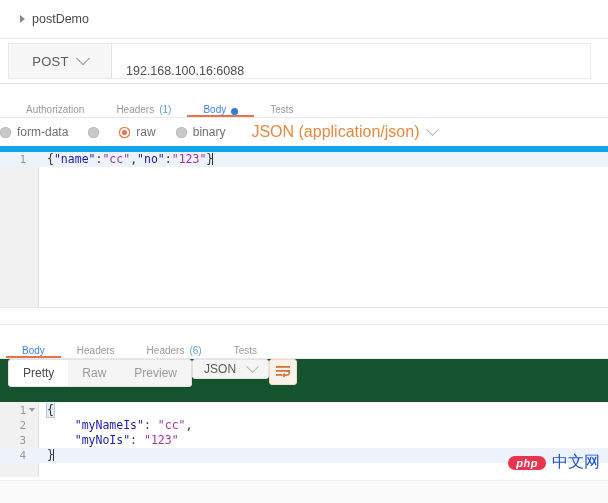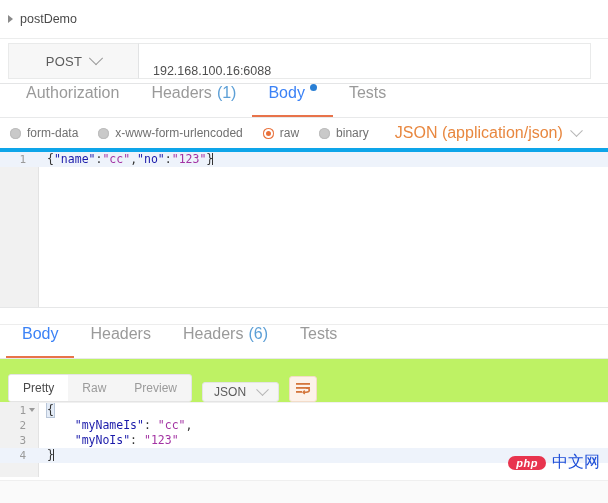--- a/index.html
+++ b/index.html
@@ -15,21 +15,21 @@
     color: #555555;
     overflow: hidden;
     position: relative;
   }
 
   
   .breadcrumb-bar {
     height: 38px;
     display: flex;
     align-items: center;
-    padding-left: 8px;
+    padding-left: 20px;
     background: #ffffff;
     box-sizing: border-box;
   }
   .bc-arrow {
     width: 0; height: 0;
     border-left: 5px solid #8a8a8a;
     border-top: 4px solid transparent;
     border-bottom: 4px solid transparent;
     margin-right: 7px;
   }
@@ -42,21 +42,21 @@
   .url-bar {
     height: 46px;
     display: flex;
     align-items: stretch;
     border-top: 1px solid #eceded;
     border-bottom: 1px solid #e4e5e6;
     background: #ffffff;
     box-sizing: border-box;
   }
   .method-box {
-    width: 131px;
+    width: 104px;
     display: flex;
     align-items: center;
     justify-content: center;
     gap: 9px;
     background: #f7f7f7;
     border-right: 1px solid #e2e3e4;
     border-left: 1px solid #e9eaea;
     cursor: pointer;
     margin: 4px 0 4px 8px;
     border-top: 1px solid #e9eaea;
@@ -94,24 +94,24 @@
     height: 34px;
     display: flex;
     align-items: stretch;
     padding-left: 10px;
     border-bottom: 1px solid #e8e9ea;
     background: #ffffff;
     box-sizing: border-box;
   }
   .tab {
     display: flex;
-    align-items: flex-start;
+    align-items: flex-end;
     gap: 5px;
     padding: 0 16px;
-    font-size: 16px;
+    font-size: 10px;
     color: #9a9a9a;
     cursor: pointer;
     border-bottom: 2px solid transparent;
     box-sizing: border-box;
   }
   .tab.active {
     color: #3b82f6;
     border-bottom-color: #e8734a;
   }
   .tab .count { color: #5c9fd6; }
@@ -120,23 +120,22 @@
     border-radius: 50%;
     background: #2a7fd4;
     display: inline-block;
   }
 
   
   .body-row {
     height: 34px;
     display: flex;
     align-items: center;
-    padding-left: 10px;
-    background: #ffffff;
-    border-bottom: 4px solid #0ea5e9;
+    background: #ffffff;
+    border-bottom: 6px solid #0ea5e9;
     box-sizing: border-box;
   }
   .radio-opt {
     display: flex;
     align-items: center;
     gap: 6px;
     margin-right: 20px;
     cursor: pointer;
     font-size: 12px;
     color: #707070;
@@ -247,24 +246,23 @@
     display: flex;
     align-items: stretch;
     padding-left: 6px;
     border-bottom: 1px solid #e8e9ea;
     background: #ffffff;
     box-sizing: border-box;
   }
   .res-toolbar {
     height: 44px;
     display: flex;
-    align-items: flex-end;
+    align-items: flex-start;
     padding-left: 8px;
-    gap: 10px;
-    background: #bef264;
+    background: #14532d;
     border-bottom: 1px solid #f0f0f0;
     box-sizing: border-box;
   }
   .seg {
     display: flex;
     background: #f5f5f5;
     border: 1px solid #e4e4e4;
     border-radius: 3px;
     overflow: hidden;
     height: 26px;
@@ -374,21 +372,20 @@
   </div>
 </div>
 
 <div class="body-row">
   <div class="radio-opt">
     <span class="radio"></span>
     <span>form-data</span>
   </div>
   <div class="radio-opt">
     <span class="radio"></span>
-    <span>x-www-form-urlencoded</span>
   </div>
   <div class="radio-opt">
     <span class="radio on"></span>
     <span>raw</span>
   </div>
   <div class="radio-opt">
     <span class="radio"></span>
     <span>binary</span>
   </div>
   <div class="json-select">

